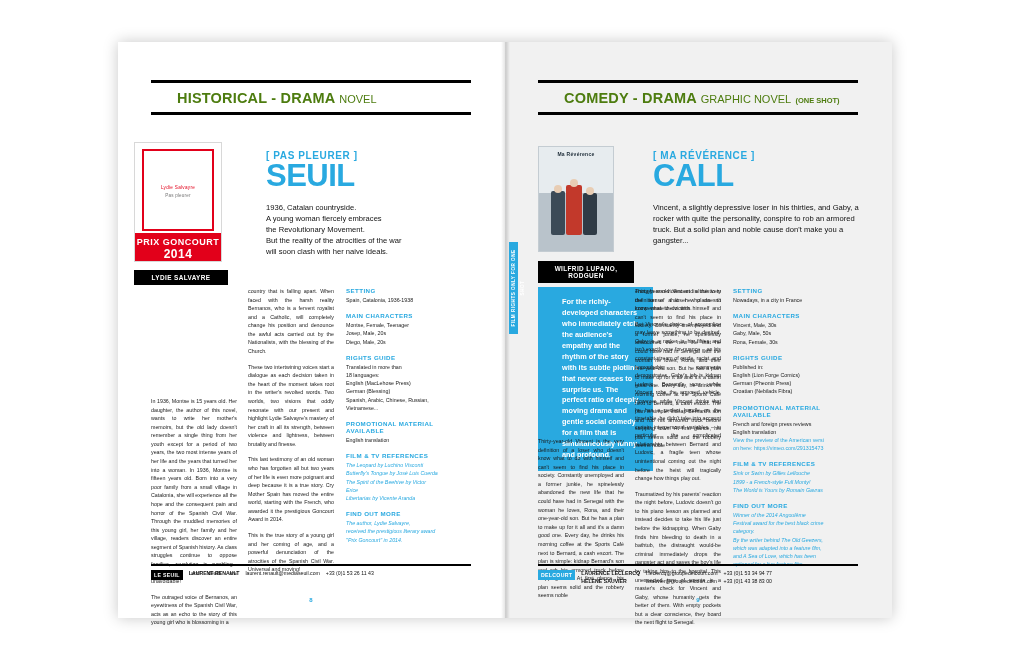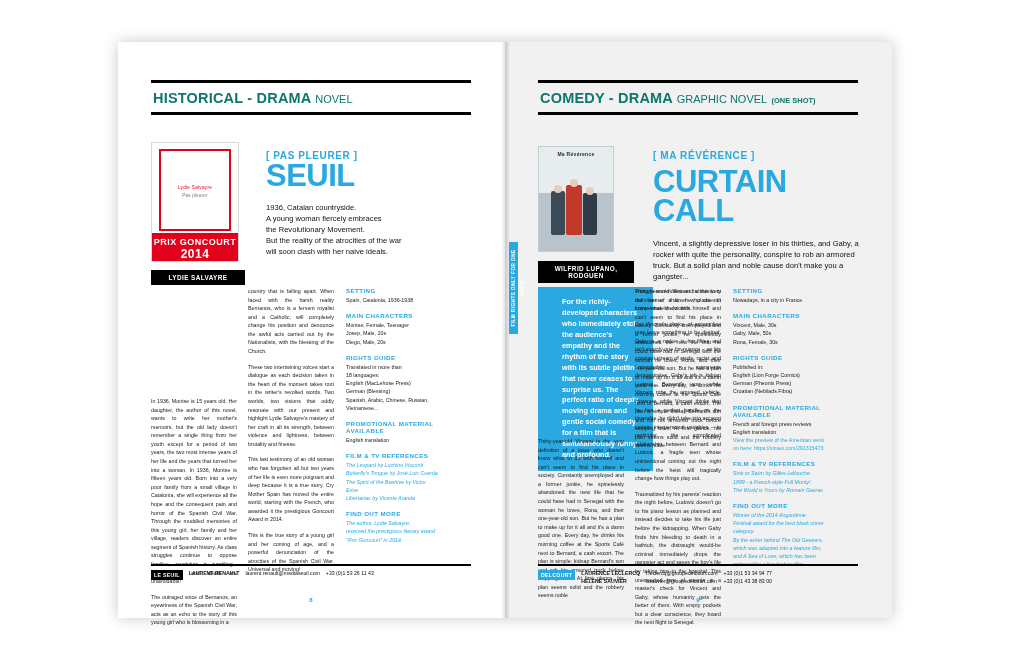--- a/index.html
+++ b/index.html
@@ -21,21 +21,21 @@
   .gutter{
     position:absolute;left:383px;top:0;width:9px;height:576px;
     background:linear-gradient(to right,rgba(0,0,0,0) 0%,rgba(0,0,0,.10) 45%,rgba(0,0,0,.16) 52%,rgba(0,0,0,0) 100%);
   }
   
   .hdr{position:absolute;}
   .hdr .rule-top{height:3px;background:#000;}
   .hdr .rule-bot{height:3px;background:#000;}
   .hdr .title{
     font-weight:bold;font-size:14.5px;letter-spacing:.2px;
-    padding:7px 0 6px 2px;color:#0f766e;white-space:nowrap;
+    padding:7px 0 6px 2px;color:#4d7c0f;white-space:nowrap;margin-left:24px;
   }
   .hdr .title .light{font-weight:normal;font-size:11px;letter-spacing:0;}
   .hdr .title .tiny{font-weight:bold;font-size:7.5px;letter-spacing:0;}
   
   .cover-wrap{position:absolute;}
   .cover1{
     width:86px;height:118px;background:#ffffff;border:1px solid #d8d8d8;
     position:relative;overflow:hidden;
   }
   .cover1 .frame{
@@ -137,21 +137,21 @@
 
       <div class="hdr" style="left:33px;top:38px;width:320px;">
         <div class="rule-top"></div>
         <div class="title">
           <span>HISTORICAL - DRAMA</span>
           <span class="light">NOVEL</span>
         </div>
         <div class="rule-bot"></div>
       </div>
 
-      <div class="cover-wrap" style="left:33px;top:100px;width:100px;">
+      <div class="cover-wrap" style="left:16px;top:100px;width:100px;">
         <div class="cover1">
           <div class="frame"></div>
           <div class="c-name">Lydie Salvayre</div>
           <div class="c-title">Pas pleurer</div>
           <div class="band">
             <div class="l1">PRIX GONCOURT</div>
             <div class="l2">2014</div>
           </div>
         </div>
         <div class="author-bar" style="margin-top:8px;width:86px;">LYDIE SALVAYRE</div>
@@ -251,21 +251,20 @@
           <div class="head h1"></div>
           <div class="head h2"></div>
           <div class="head h3"></div>
           <div class="ttl">Ma Révérence</div>
         </div>
         <div class="author-bar" style="margin-top:9px;width:88px;">WILFRID LUPANO, RODGUEN</div>
       </div>
 
       <div style="position:absolute;left:148px;top:108px;width:210px;">
         <div class="tagline">[ MA RÉVÉRENCE ]</div>
-        <div class="bigtitle t2" style="margin-top:6px;">CURTAIN</div>
         <div class="bigtitle t2">CALL</div>
         <div class="blurb" style="margin-top:12px;">Vincent, a slightly depressive loser in his thirties, and Gaby, a rocker with quite the personality, conspire to rob an armored truck. But a solid plan and noble cause don't make you a gangster...</div>
       </div>
 
       <div class="quotebox blue" style="position:absolute;left:33px;top:245px;width:82px;">For the richly-developed characters who immediately etch the audience's empathy and the rhythm of the story with its subtle plotline that never ceases to surprise us. The perfect ratio of deeply moving drama and gentle social comedy for a film that is simultaneously funny and profound.</div>
 
       <div class="col" style="left:130px;top:245px;width:86px;">
         <p>Thirty-year-old Vincent is the very definition of a loser who doesn't know what to do with himself and can't seem to find his place in society. Constantly unemployed and a former junkie, he spinelessly abandoned the new life that he could have had in Senegal with the woman he loves, Rona, and their one-year-old son. But he has a plan to make up for it all and it's a damn good one. Every day, he drinks his morning coffee at the Sports Café next to Bernard, a cash escort. The plan is simple: kidnap Bernard's son and rob his armored truck before stepping town. At first glance, his plan seems solid and the robbery seems noble</p>
       </div>
 

